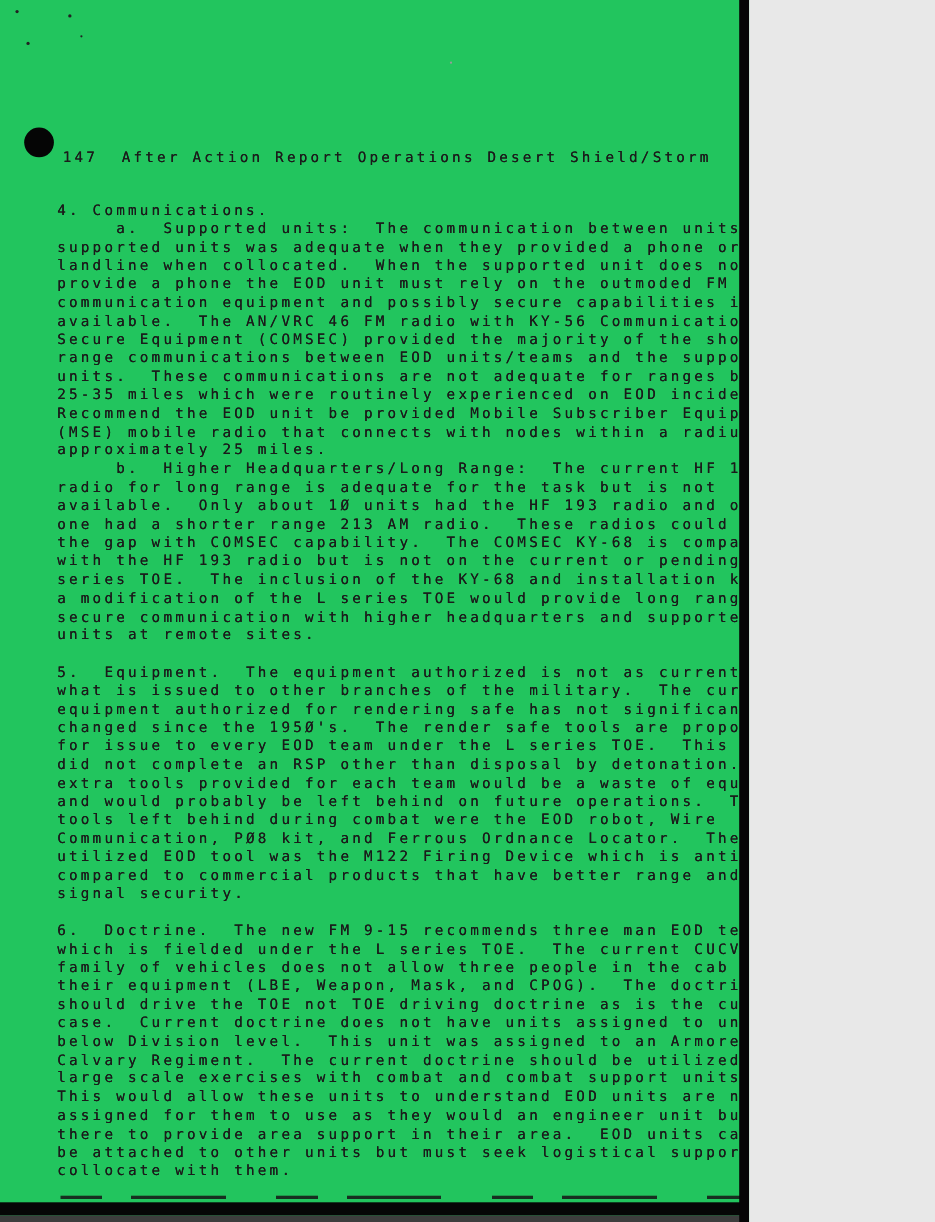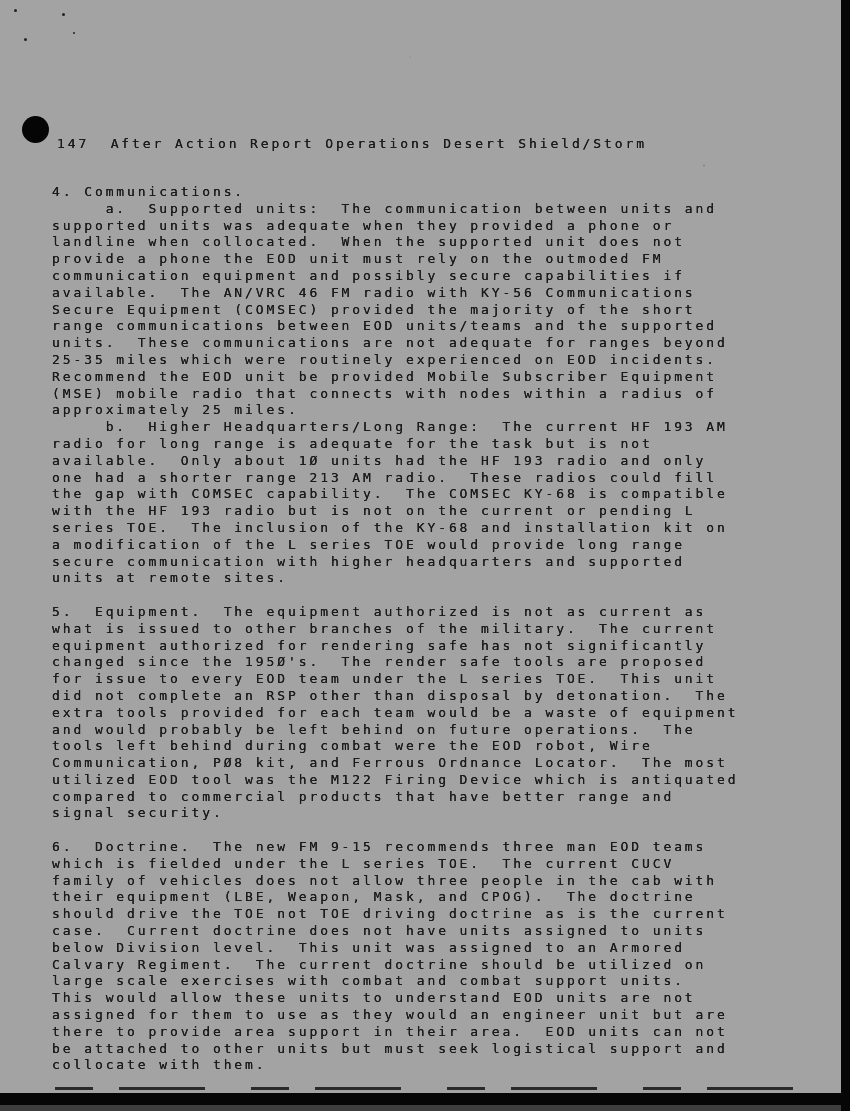--- a/index.html
+++ b/index.html
@@ -1,20 +1,20 @@
 <!DOCTYPE html>
 <html><head>
 <meta charset="utf-8">
 <style>
   html, body { margin: 0; padding: 0; background: #e8e8e8; }
   .page {
     position: relative;
-    width: 850px;
+    width: 681px;
     height: 1111px;
-    background: #a3a3a3;
+    background: #22c55e;
     overflow: hidden;
   }
   .tw {
     font-family: "DejaVu Sans Mono", "Liberation Mono", monospace;
     font-size: 13px;
     line-height: 16.8px;
     letter-spacing: 2.9px;
     color: #1b1b1b;
     text-shadow: 0 0 0.6px #1b1b1b;
     white-space: pre;

